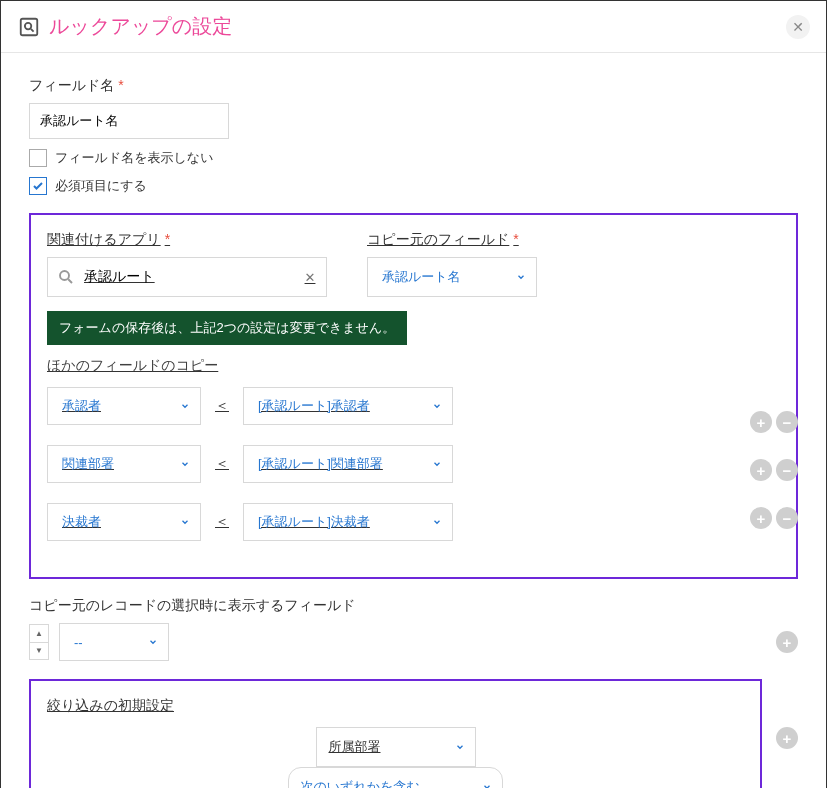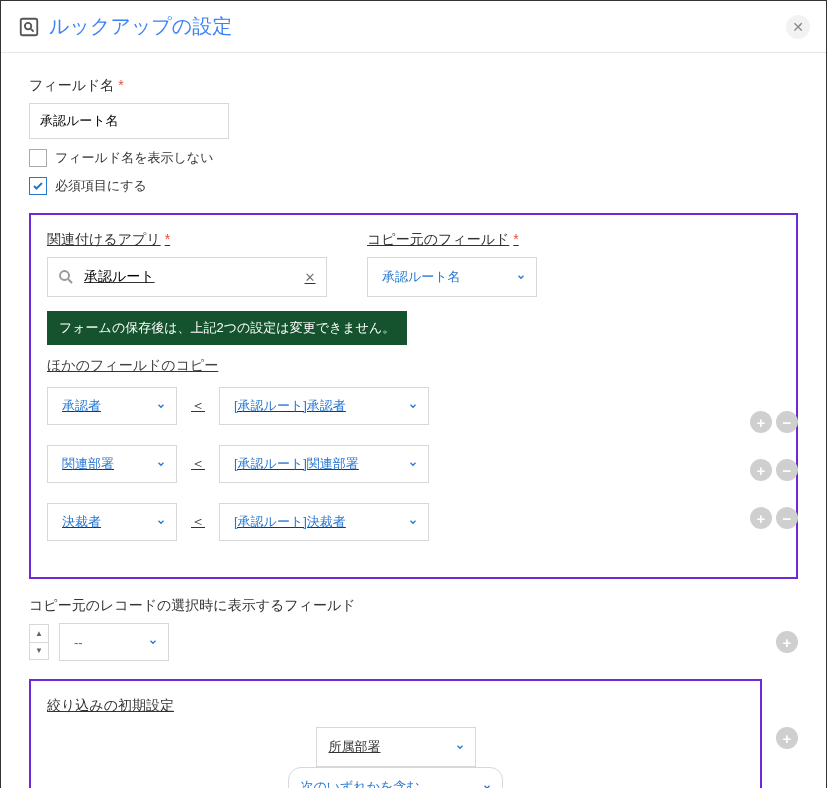--- a/index.html
+++ b/index.html
@@ -18,21 +18,21 @@
   border-bottom: 1px solid #e6e6e6;
 }
 .dialog-header .title-icon {
   width: 24px; height: 24px;
   margin-right: 8px;
   display: inline-flex; align-items: center; justify-content: center;
 }
 .dialog-header h2 {
   font-size: 20px;
   font-weight: 400;
-  color: #3b82f6;
+  color: #ec4899;
   flex: 1;
 }
 .close-btn {
   width: 24px; height: 24px;
   border-radius: 50%;
   background: #f2f2f2;
   color: #888;
   display: flex; align-items: center; justify-content: center;
   cursor: pointer;
   font-size: 14px;
@@ -144,21 +144,21 @@
 .section-sub {
   font-size: 14px;
   color: #404040;
   margin-bottom: 12px;
 }
 .copy-row {
   display: flex;
   align-items: center;
   margin-bottom: 10px;
 }
-.copy-row .dropdown:first-child { width: 130px; }
+.copy-row .dropdown:first-child { width: 154px; }
 .copy-row .lt {
   margin: 0 14px;
   color: #333;
   font-size: 14px;
 }
 .copy-row .dropdown.wide { width: 210px; justify-content: space-between; }
 .row-controls {
   margin-left: auto;
   display: flex;
   gap: 4px;

